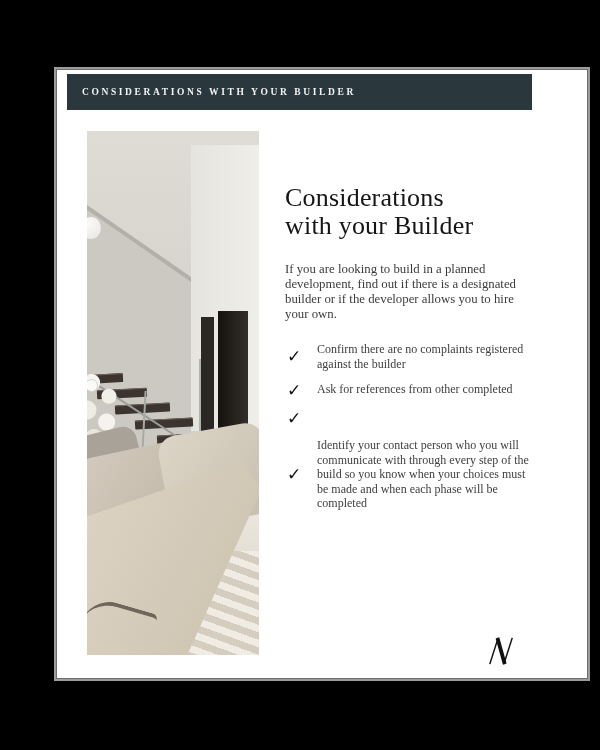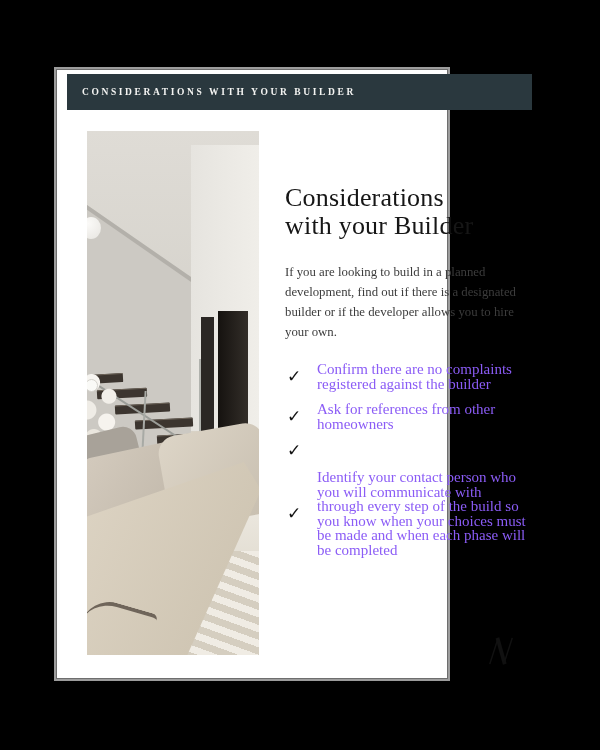--- a/index.html
+++ b/index.html
@@ -1,21 +1,21 @@
 <!DOCTYPE html>
 <html><head>
 <meta charset="utf-8">
 <style>
   html,body{margin:0;padding:0;}
   body{
     width:600px;height:750px;background:#000;position:relative;overflow:hidden;
     font-family:"Liberation Serif",serif;
   }
   .page{
-    position:absolute;left:57px;top:70px;width:390px;height:608px;
+    position:absolute;left:57px;top:70px;width:530px;height:608px;
     background:#ffffff;
     box-shadow:0 0 0 1px #6e6e6e, 0 0 0 3px #9c9c9c, 0 0 14px rgba(0,0,0,.8);
   }
   
   .header-bar{
     position:absolute;left:10px;top:4px;width:465px;height:36px;
     background:#2a383e;display:flex;align-items:center;
   }
   .header-bar span{
     color:#f4f4f2;font-size:9.5px;font-weight:700;letter-spacing:2.6px;
@@ -72,29 +72,29 @@
   .ph-arm-trim{left:2px;top:464px;width:72px;height:60px;
     border-top:4px solid #6f655a;border-radius:30px 6px 0 0;
     transform:rotate(16deg);transform-origin:left top;}
   
   .content{position:absolute;left:228px;top:114px;width:250px;}
   .title{
     font-family:"Liberation Serif",serif;font-weight:400;color:#161616;
     font-size:26px;line-height:28px;margin:0 0 22px 0;width:210px;letter-spacing:.2px;
   }
   .para{
-    font-size:12.8px;line-height:20px;color:#3c3c3c;margin:0 0 14px 0;width:234px;
+    font-size:12.8px;line-height:15px;color:#3c3c3c;margin:0 0 14px 0;width:234px;
   }
   .checklist{margin-top:20px;display:flex;flex-direction:column;gap:11px;}
   .check-item{display:flex;}
   .check{
     flex:0 0 30px;width:30px;align-self:center;padding-left:2px;
     font-family:"DejaVu Sans",sans-serif;font-weight:700;font-size:17px;line-height:1;color:#141414;
   }
-  .check-text{font-size:15px;line-height:14.5px;color:#8b5cf6;width:212px;}
+  .check-text{font-size:12px;line-height:14.5px;color:#404040;width:212px;}
   
   .logo{position:absolute;left:428px;top:566px;width:32px;height:30px;}
 </style>
 </head>
 <body>
 
 <div class="page">
 
   <div class="header-bar">
     <span>CONSIDERATIONS WITH YOUR BUILDER</span>
@@ -132,21 +132,21 @@
     <h1 class="title">Considerations with your Builder</h1>
     <p class="para">If you are looking to build in a planned development, find out if there is a designated builder or if the developer allows you to hire your own.</p>
 
     <div class="checklist">
       <div class="check-item">
         <span class="check">✓</span>
         <span class="check-text">Confirm there are no complaints registered against the builder</span>
       </div>
       <div class="check-item">
         <span class="check">✓</span>
-        <span class="check-text">Ask for references from other homeowners</span>
+        <span class="check-text">Ask for references from other completed</span>
       </div>
       <div class="check-item">
         <span class="check">✓</span>
       </div>
       <div class="check-item">
         <span class="check">✓</span>
         <span class="check-text">Identify your contact person who you will communicate with through every step of the build so you know when your choices must be made and when each phase will be completed</span>
       </div>
     </div>
   </div>

